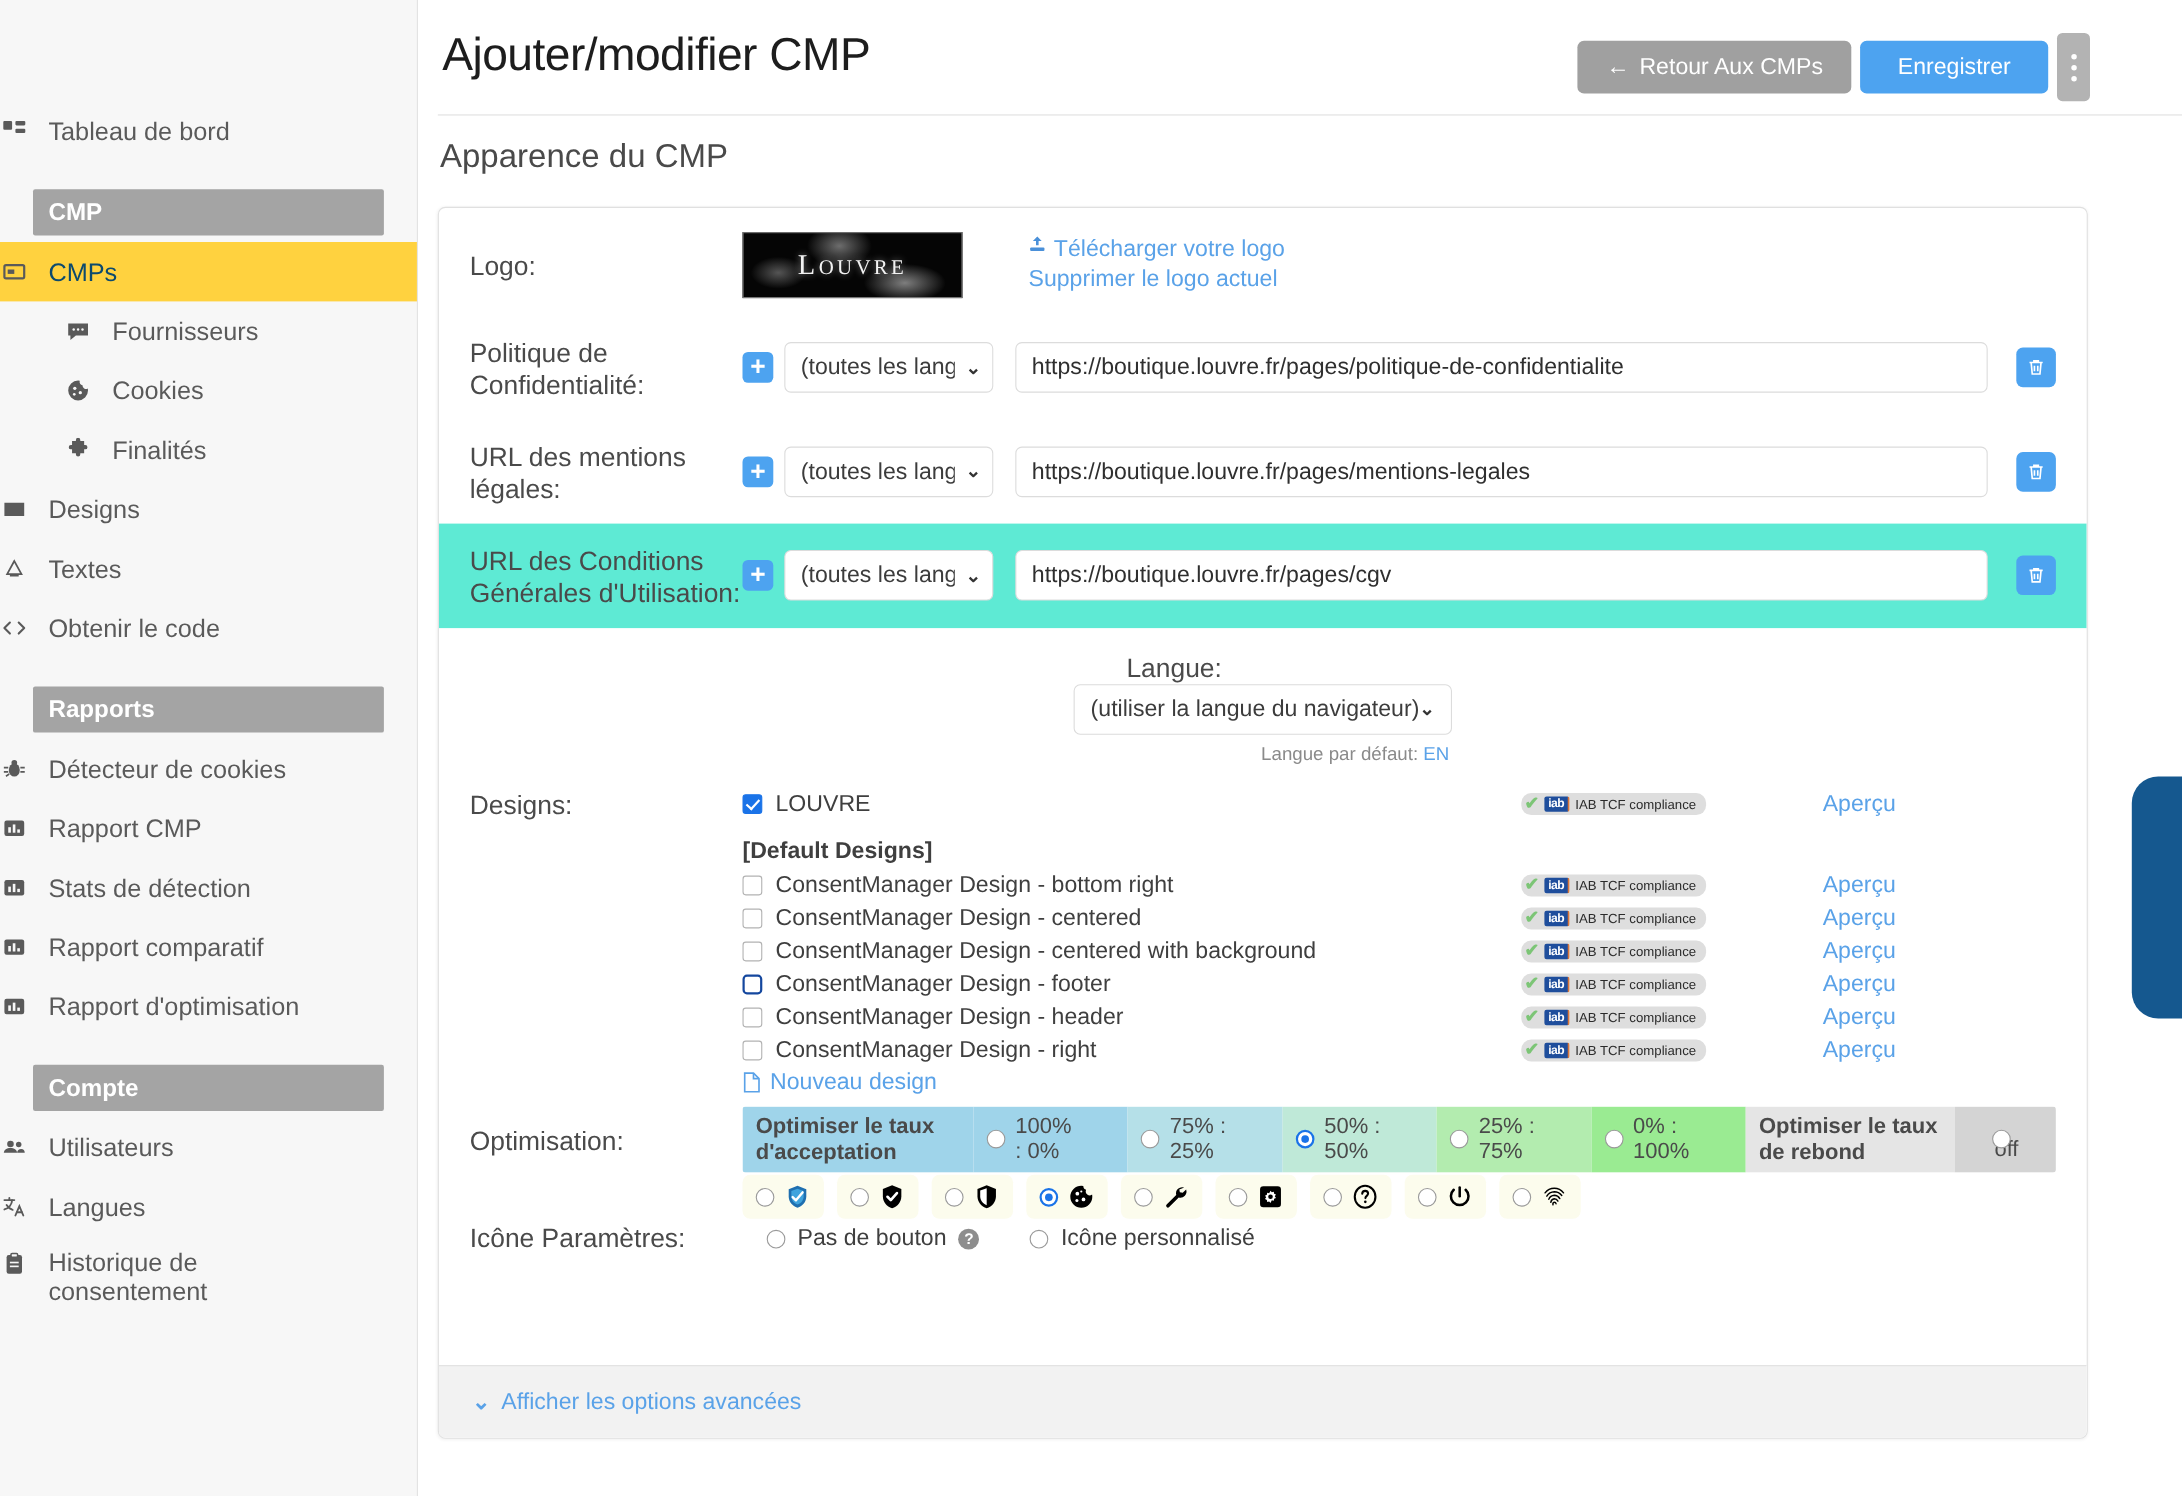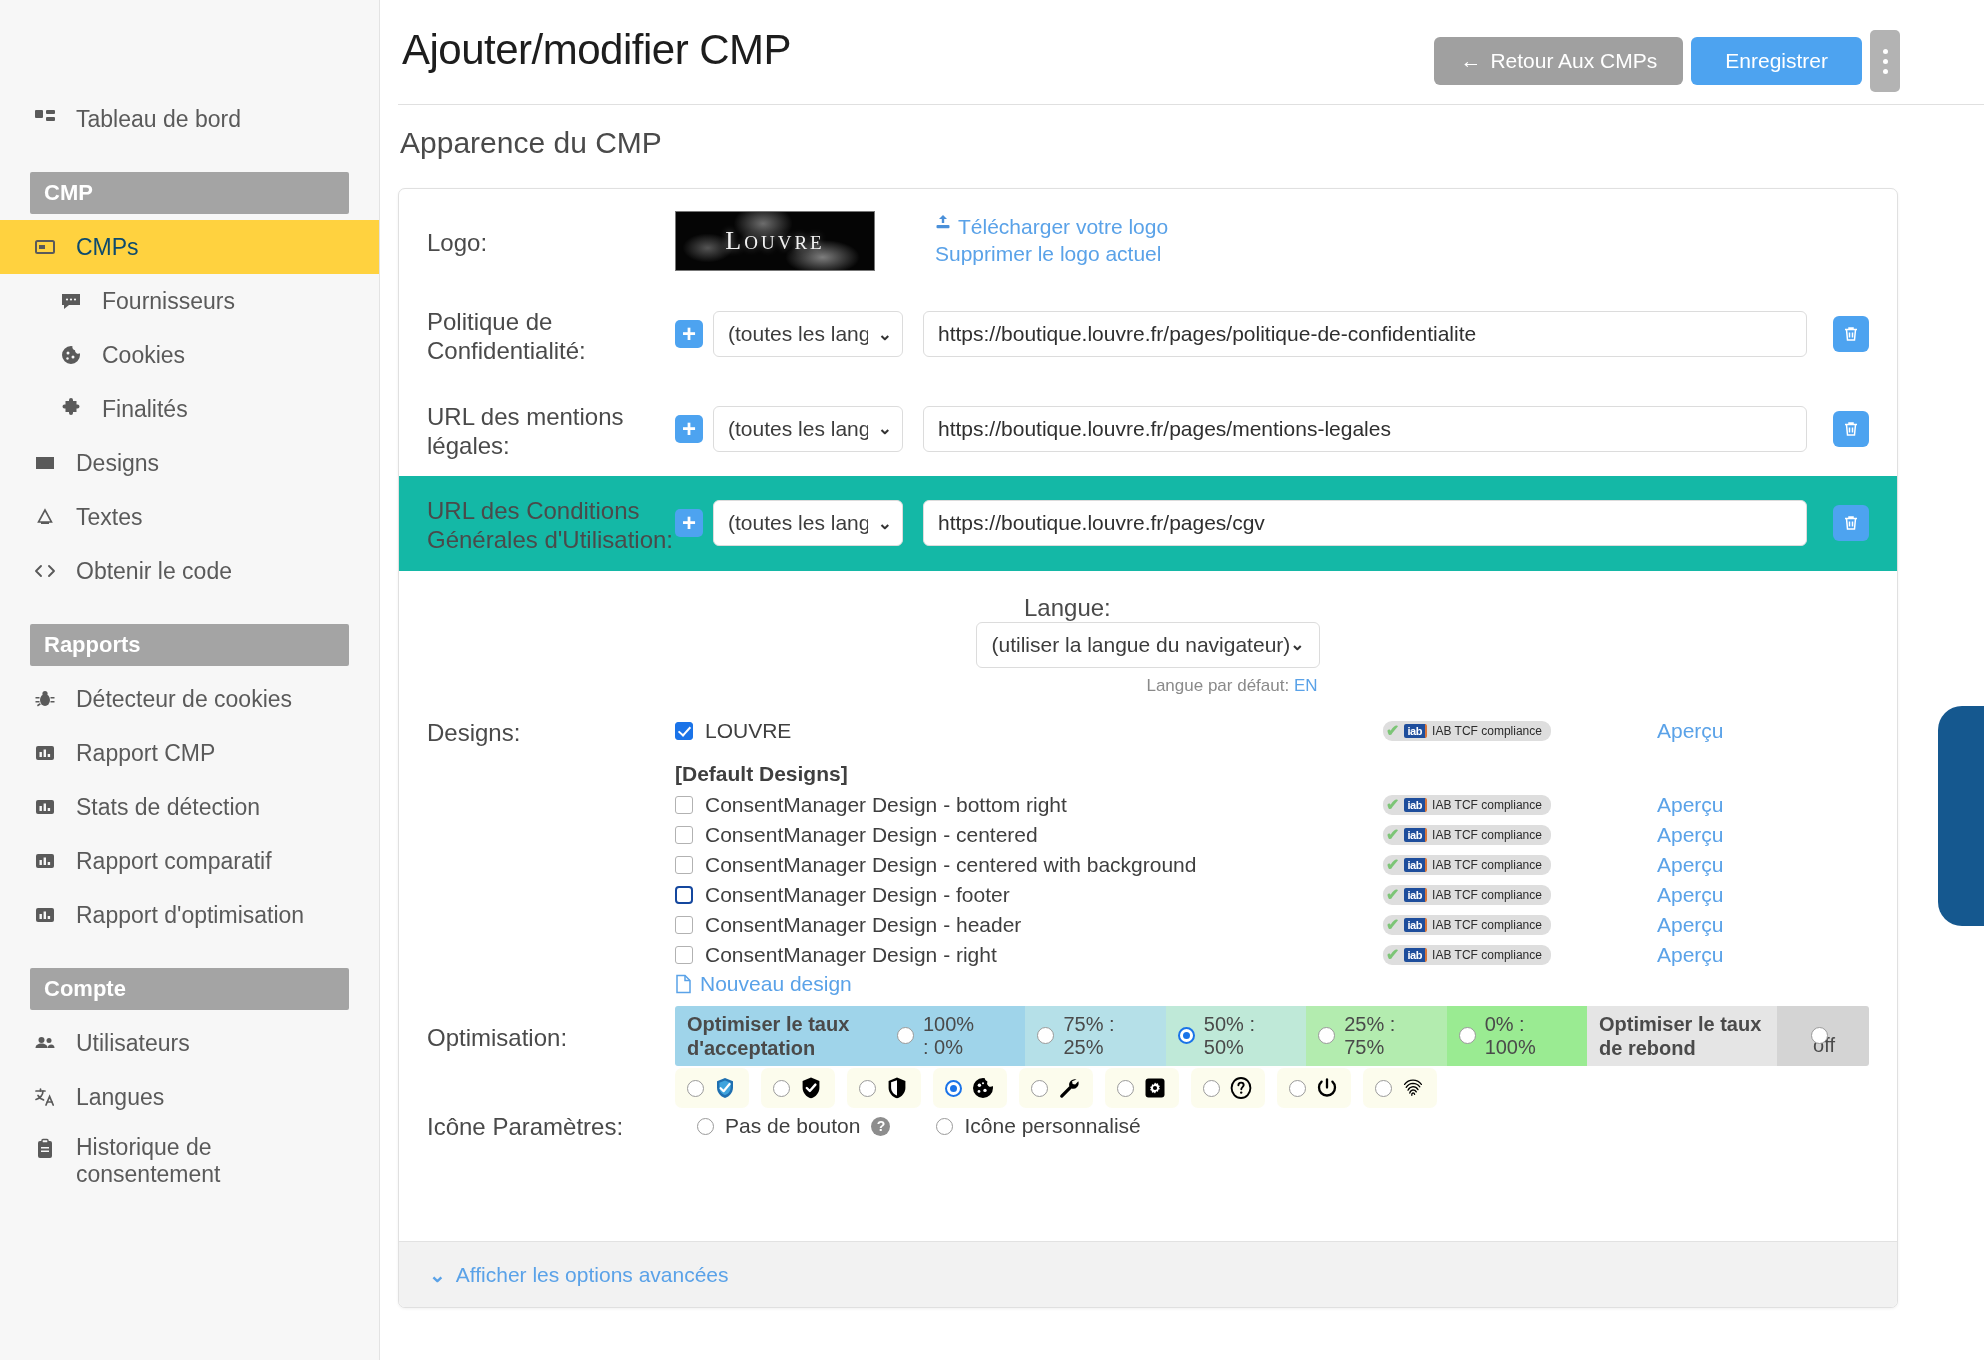--- a/index.html
+++ b/index.html
@@ -14,21 +14,21 @@
 
   
   #sidebar {
     position: absolute; left: 0; top: 0; width: 380px; height: 1360px;
     background: #f7f7f7;
     border-right: 1px solid #e3e3e3;
     padding-top: 92px;
   }
   .nav-item {
     display: flex; align-items: center; gap: 18px;
-    height: 54px; padding-left: 32px;
+    height: 54px; 
     color: #5a5a5a; font-size: 23px; cursor: pointer;
   }
   .nav-item.sub { padding-left: 58px; }
   .nav-item.active { background: #ffd23f; color: #0c4a6e; }
   .nav-ico {
     width: 26px; min-width:26px; height: 26px;
     display: flex; align-items: center; justify-content: center;
     color: #5a5a5a;
   }
   .nav-ico svg { display:block; }
@@ -69,21 +69,21 @@
 
   
   #card {
     position: absolute; left: 398px; top: 188px;
     width: 1500px; height: 1120px;
     background: #fff; border: 1px solid #e0e0e0; border-radius: 7px;
     box-shadow: 0 1px 3px rgba(0,0,0,.06);
     overflow: hidden;
   }
   .row { display: flex; align-items: flex-start; padding: 0 28px; position: relative; }
-  .row.alt { background: #14b8a6; }
+  .row.alt { background: #5eead4; }
   .rlabel {
     width: 248px; min-width: 248px;
     color: #4a4a4a; font-size: 24px; line-height: 1.22; padding-top: 4px;
   }
   .rbody { flex: 1; position: relative; }
 
   
   #row-logo { padding-top: 22px; padding-bottom: 16px; align-items: center; }
   #logo-img {
     width: 200px; height: 60px; border: 1px solid #777;

